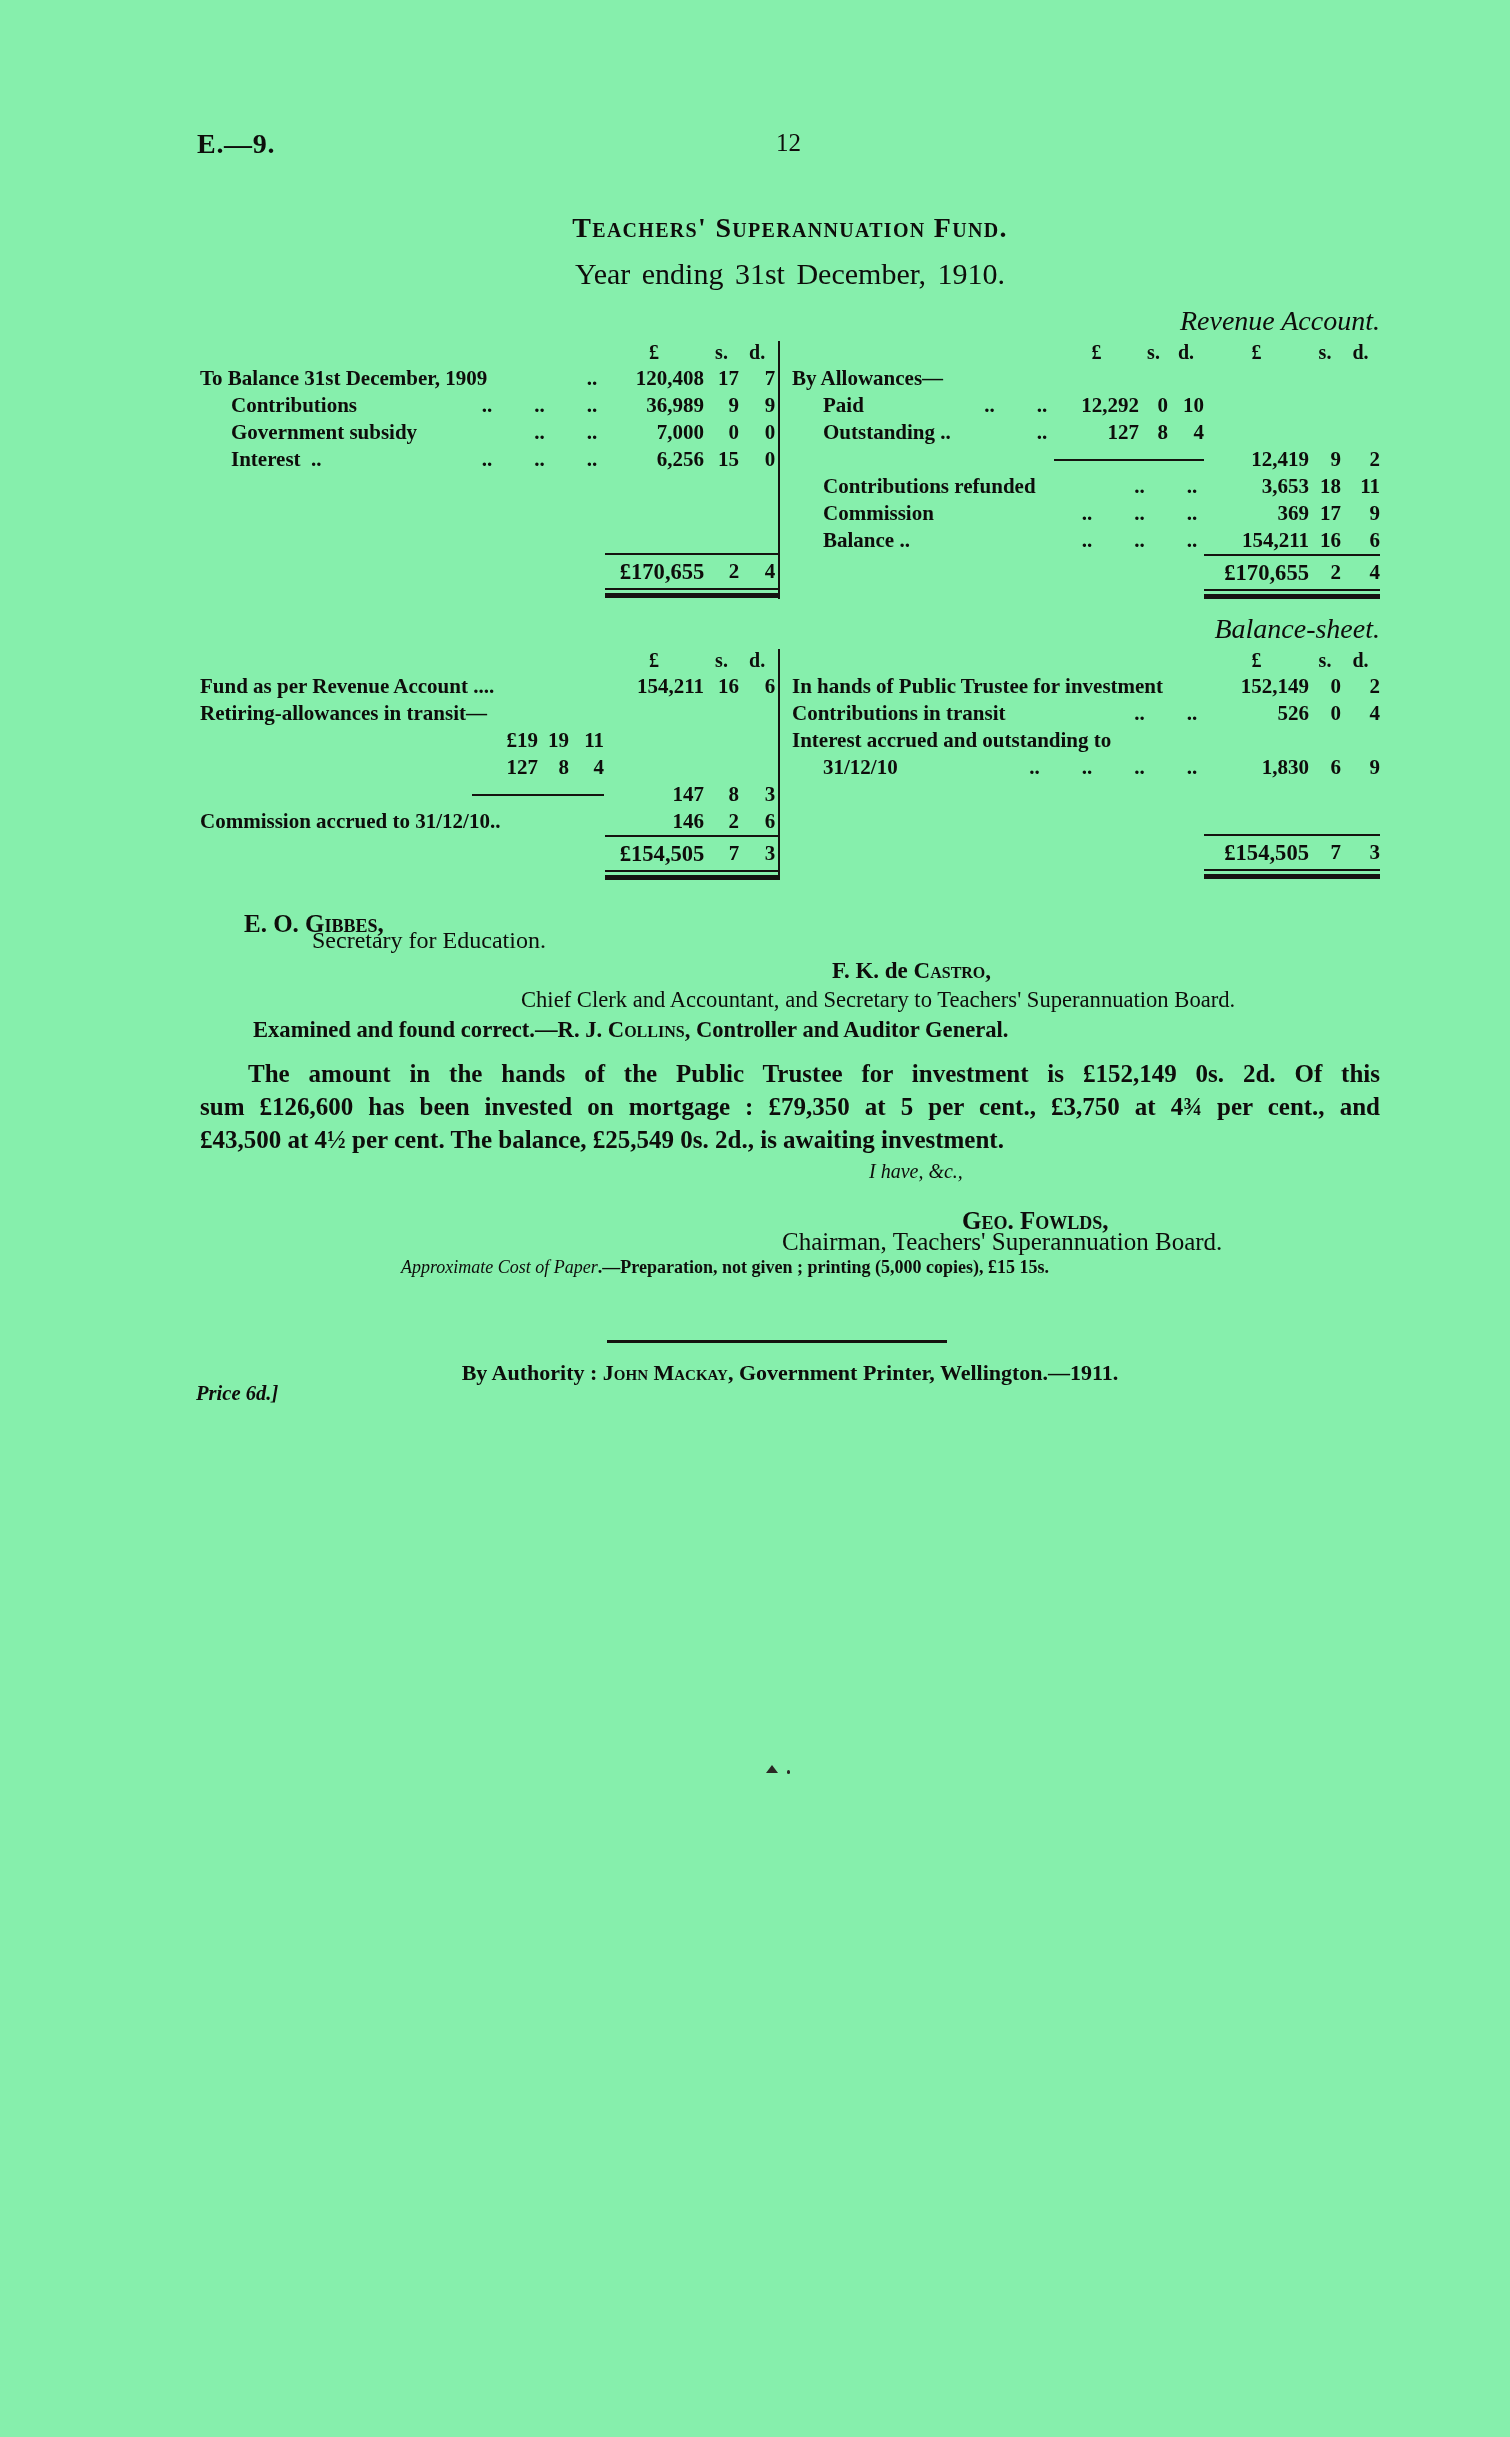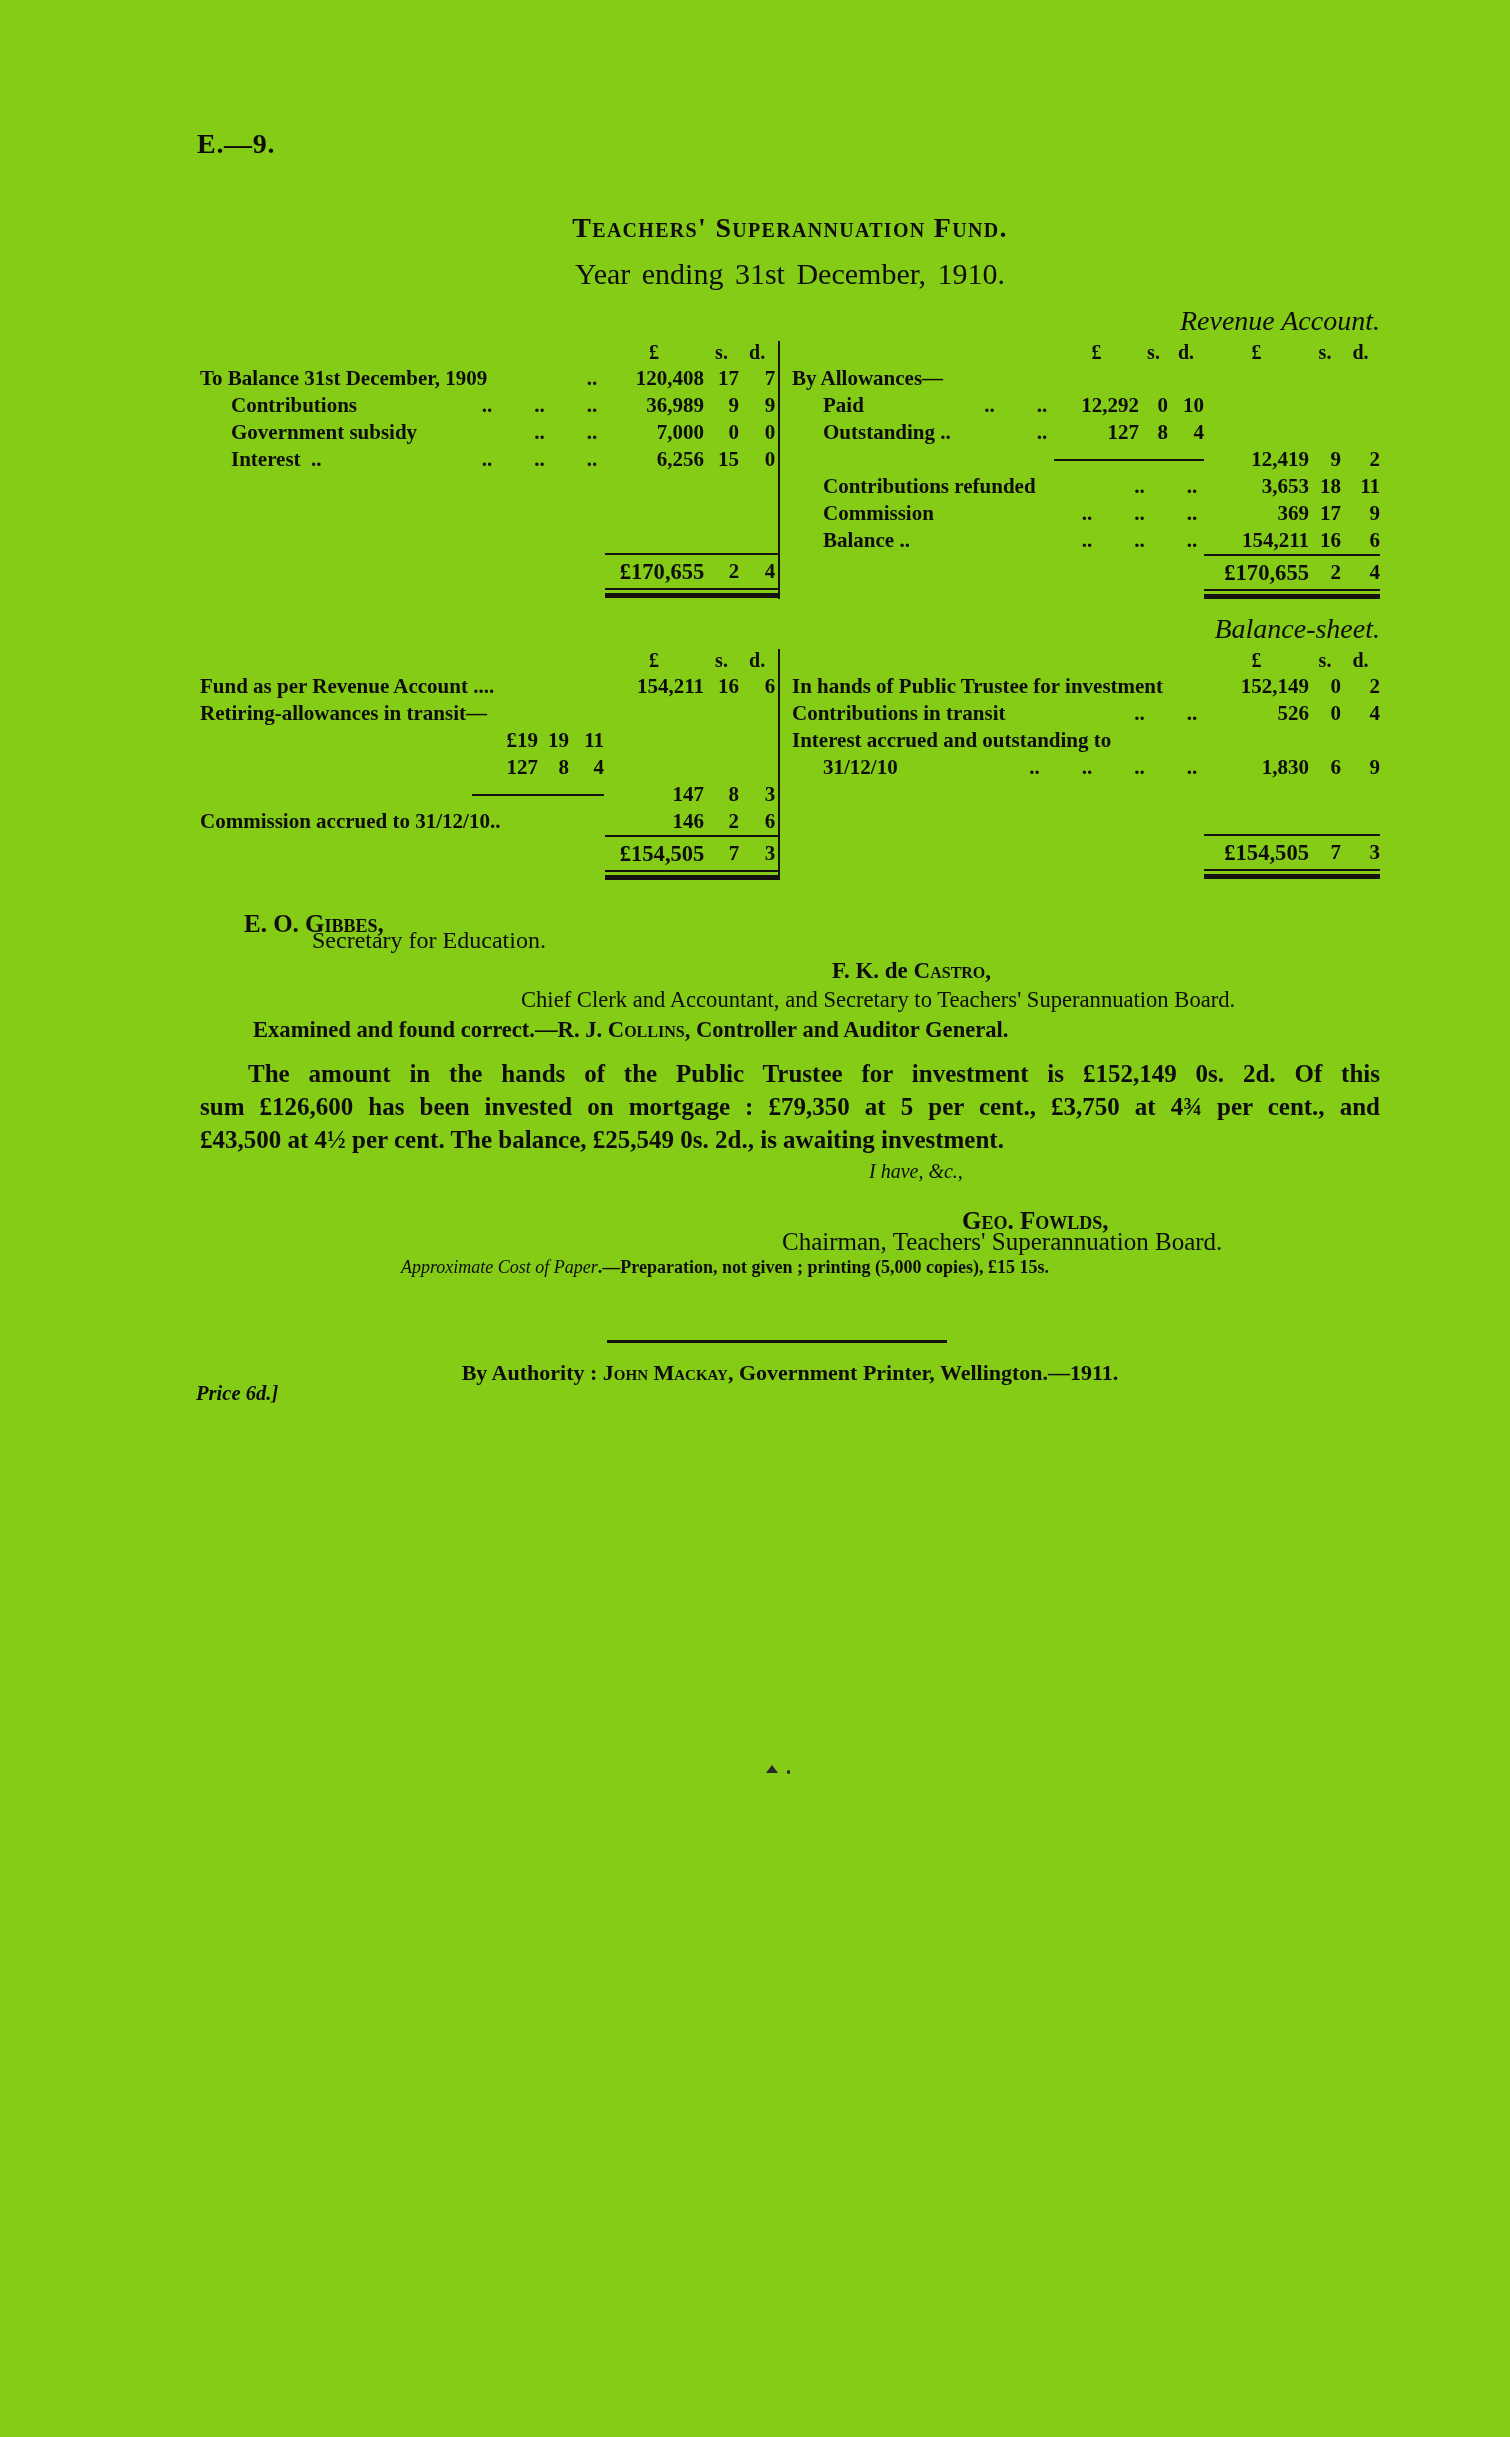--- a/index.html
+++ b/index.html
@@ -1,19 +1,19 @@
 <!DOCTYPE html>
 <html style="font-size:10.7px"><head>
 <meta charset="utf-8">
 <style>
   html,body{margin:0;padding:0;background:#e8e8e6;}
   #sheet{
     position:relative;
     width:1510px;height:2438px;
-    background:#84cc16;
+    background:#86efac;
     font-family:"Liberation Serif","DejaVu Serif",serif;
     color:#0e0d0b;
     overflow:hidden;
   }
   
   .hdr{position:absolute;left:197px;top:128px;width:1183px;height:33px;}
   .doc-ref{position:absolute;left:0;top:0;font-size:28px;font-weight:bold;letter-spacing:0.7px;}
   .page-num{position:absolute;left:0;right:0;top:1.3px;text-align:center;font-size:25px;}
   
   .fund-title{position:absolute;left:200px;top:212px;width:1180px;text-align:center;
@@ -94,20 +94,21 @@
     border-bottom:8.7px solid #2a2824;}
   .speck::after{content:"";position:absolute;left:14.6px;top:5.3px;width:3.3px;height:3.3px;background:#2a2824;border-radius:50%;}
 </style>
 </head>
 <body>
 
 <div id="sheet">
 
   <div class="hdr">
     <span class="doc-ref">E.—9.</span>
+    <span class="page-num">12</span>
   </div>
 
   <div class="fund-title">Teachers' Superannuation Fund.</div>
   <div class="period">Year ending 31st December, 1910.</div>
   <div class="acct-title rev-title">Revenue Account.</div>
 
   <div class="acct" id="revenue-table">
 
     <div class="half lhalf">
       <div class="hrow">

